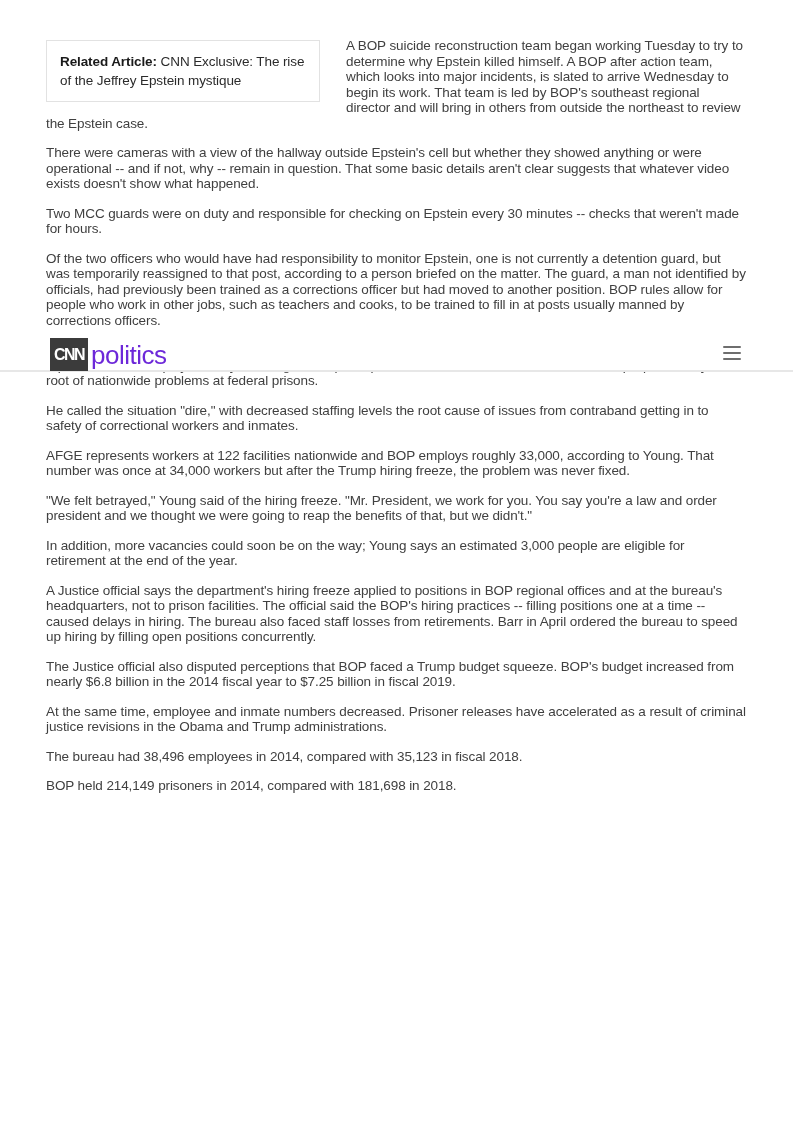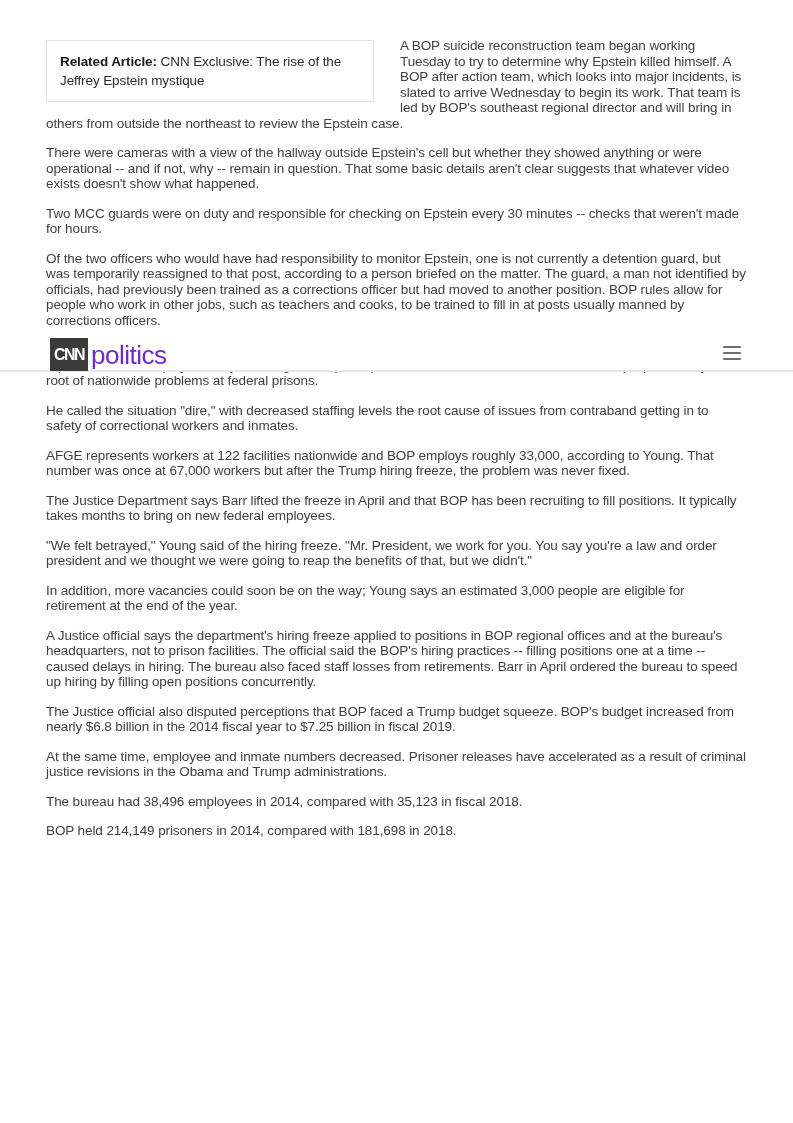--- a/index.html
+++ b/index.html
@@ -14,21 +14,21 @@
   .article-content {
     position: relative;
     padding: 38px 46px 0 46px;
     font-size: 13.5px;
     line-height: 15.5px;
     letter-spacing: -0.1px;
   }
   .article-content p { margin: 0 0 14px 0; }
   .related-box {
     float: left;
-    width: 328px;
+    width: 274px;
     border: 1px solid #e2e2e2;
     background: #ffffff;
     padding: 11px 13px;
     margin: 2px 26px 8px 0;
     font-size: 13.5px;
     line-height: 19px;
     color: #2b2b2b;
     cursor: pointer;
   }
   .related-box strong { color: #1a1a1a; font-weight: bold; }
@@ -87,22 +87,21 @@
   <aside class="related-box">
     <p><strong>Related Article:</strong><span> CNN Exclusive: The rise of the Jeffrey Epstein mystique</span></p>
   </aside>
 
   <p>A BOP suicide reconstruction team began working Tuesday to try to determine why Epstein killed himself. A BOP after action team, which looks into major incidents, is slated to arrive Wednesday to begin its work. That team is led by BOP's southeast regional director and will bring in others from outside the northeast to review the Epstein case.</p>
   <p>There were cameras with a view of the hallway outside Epstein's cell but whether they showed anything or were operational -- and if not, why -- remain in question. That some basic details aren't clear suggests that whatever video exists doesn't show what happened.</p>
   <p>Two MCC guards were on duty and responsible for checking on Epstein every 30 minutes -- checks that weren't made for hours.</p>
   <p>Of the two officers who would have had responsibility to monitor Epstein, one is not currently a detention guard, but was temporarily reassigned to that post, according to a person briefed on the matter. The guard, a man not identified by officials, had previously been trained as a corrections officer but had moved to another position. BOP rules allow for people who work in other jobs, such as teachers and cooks, to be trained to fill in at posts usually manned by corrections officers.</p>
   <p>Eric Young, national president of the American Federation of Government Employees, Council of Prison Locals, which represents BOP employees, says a hiring freeze put in place at the start of President Donald Trump's presidency is the root of nationwide problems at federal prisons.</p>
   <p>He called the situation "dire," with decreased staffing levels the root cause of issues from contraband getting in to safety of correctional workers and inmates.</p>
-  <p>AFGE represents workers at 122 facilities nationwide and BOP employs roughly 33,000, according to Young. That number was once at 67,000 workers but after the Trump hiring freeze, the problem was never fixed.</p>
-  <p>The Justice Department says Barr lifted the freeze in April and that BOP has been recruiting to fill positions. It typically takes months to bring on new federal employees.</p>
+  <p>AFGE represents workers at 122 facilities nationwide and BOP employs roughly 33,000, according to Young. That number was once at 34,000 workers but after the Trump hiring freeze, the problem was never fixed.</p>
   <p>"We felt betrayed," Young said of the hiring freeze. "Mr. President, we work for you. You say you're a law and order president and we thought we were going to reap the benefits of that, but we didn't."</p>
   <p>In addition, more vacancies could soon be on the way; Young says an estimated 3,000 people are eligible for retirement at the end of the year.</p>
   <p>A Justice official says the department's hiring freeze applied to positions in BOP regional offices and at the bureau's headquarters, not to prison facilities. The official said the BOP's hiring practices -- filling positions one at a time -- caused delays in hiring. The bureau also faced staff losses from retirements. Barr in April ordered the bureau to speed up hiring by filling open positions concurrently.</p>
   <p>The Justice official also disputed perceptions that BOP faced a Trump budget squeeze. BOP's budget increased from nearly $6.8 billion in the 2014 fiscal year to $7.25 billion in fiscal 2019.</p>
   <p>At the same time, employee and inmate numbers decreased. Prisoner releases have accelerated as a result of criminal justice revisions in the Obama and Trump administrations.</p>
   <p>The bureau had 38,496 employees in 2014, compared with 35,123 in fiscal 2018.</p>
   <p>BOP held 214,149 prisoners in 2014, compared with 181,698 in 2018.</p>
 
 </div>
 

